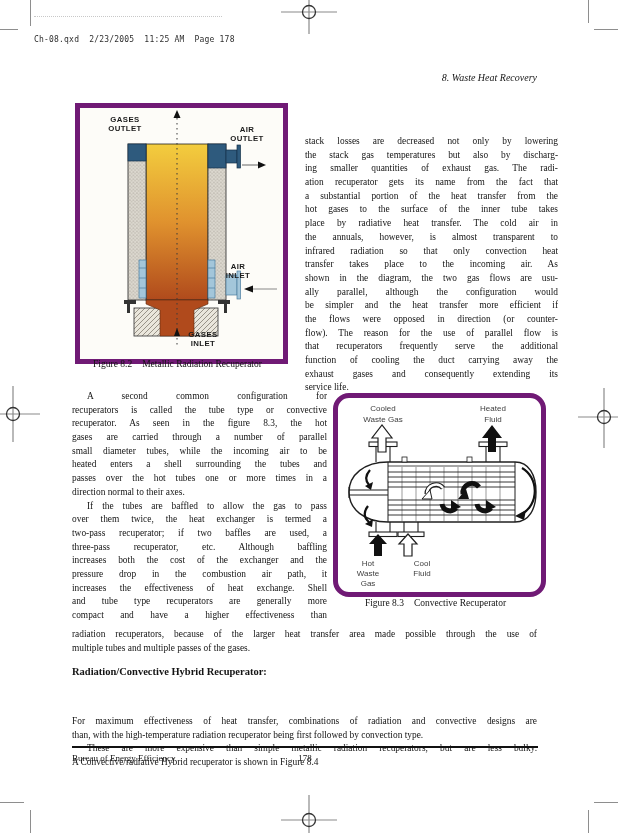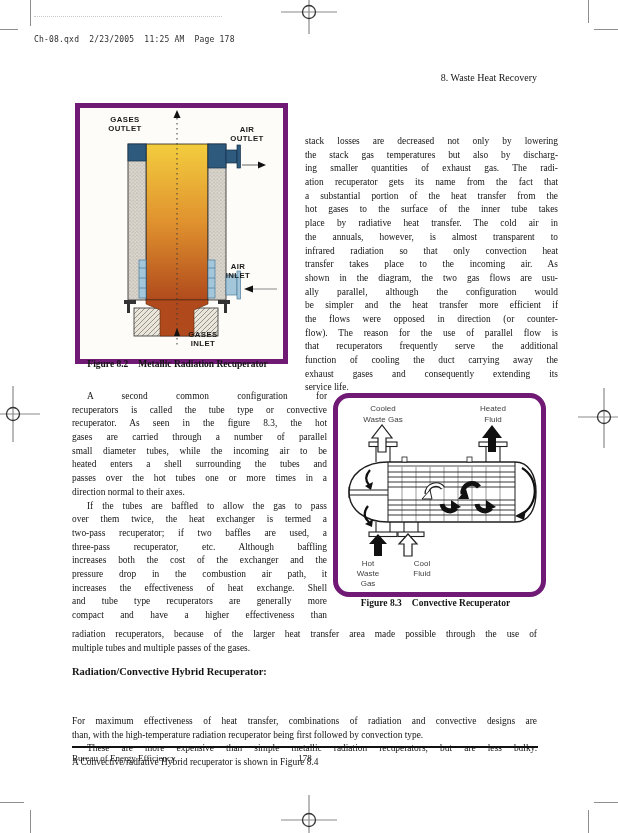--- a/index.html
+++ b/index.html
@@ -6,31 +6,31 @@
   .page{position:relative;width:618px;height:833px;background:#ffffff;overflow:hidden;
         font-family:"Liberation Serif",serif;color:#141414;}
   
   .cmark{position:absolute;background:#8e8e8e;}
   .reg{position:absolute;}
   
   .print-header{position:absolute;left:34px;top:3px;font-family:"DejaVu Sans Mono",monospace;
         font-size:8px;color:#2e2e2e;white-space:pre;letter-spacing:.2px;margin-top:32px;}
   .print-underline{position:absolute;left:34px;top:16px;width:188px;border-top:1px dotted #c8c8c8;}
   
-  .chapter{position:absolute;left:287px;top:72px;width:250px;text-align:right;font-size:10px;}
+  .chapter{position:absolute;left:287px;top:72px;width:250px;text-align:right;font-size:10px;font-style:italic;}
   
   .col{position:absolute;font-size:9.4px;line-height:13.7px;}
   .ln{text-align:justify;text-align-last:justify;height:13.7px;overflow:hidden;}
   .ln.end{text-align-last:left;}
   .ln.ind{text-indent:15px;}
   
   .figbox{position:absolute;border:5px solid #701a75;background:#fdfcf8;}
   .figbox svg{display:block;}
   .figcap{position:absolute;display:flex;justify-content:center;gap:10px;
-        font-weight:bold;font-size:9.5px;}
+        font-weight:normal;font-size:9.5px;}
   .f82-label{font-family:"Liberation Sans",sans-serif;font-weight:bold;font-size:7.8px;
         letter-spacing:.4px;fill:#1b1b1b;}
   .f83-label{font-family:"Liberation Sans",sans-serif;font-size:8px;fill:#3e3e3e;}
   
   .heading{position:absolute;font-weight:bold;font-size:10.5px;}
   
   .footer-rule{position:absolute;left:72px;top:746px;width:466px;height:2px;background:#111;}
   .footer-left{position:absolute;left:72px;top:753px;font-size:9px;}
   .footer-page{position:absolute;left:72px;top:753px;width:466px;text-align:center;font-size:9px;}
 </style>

